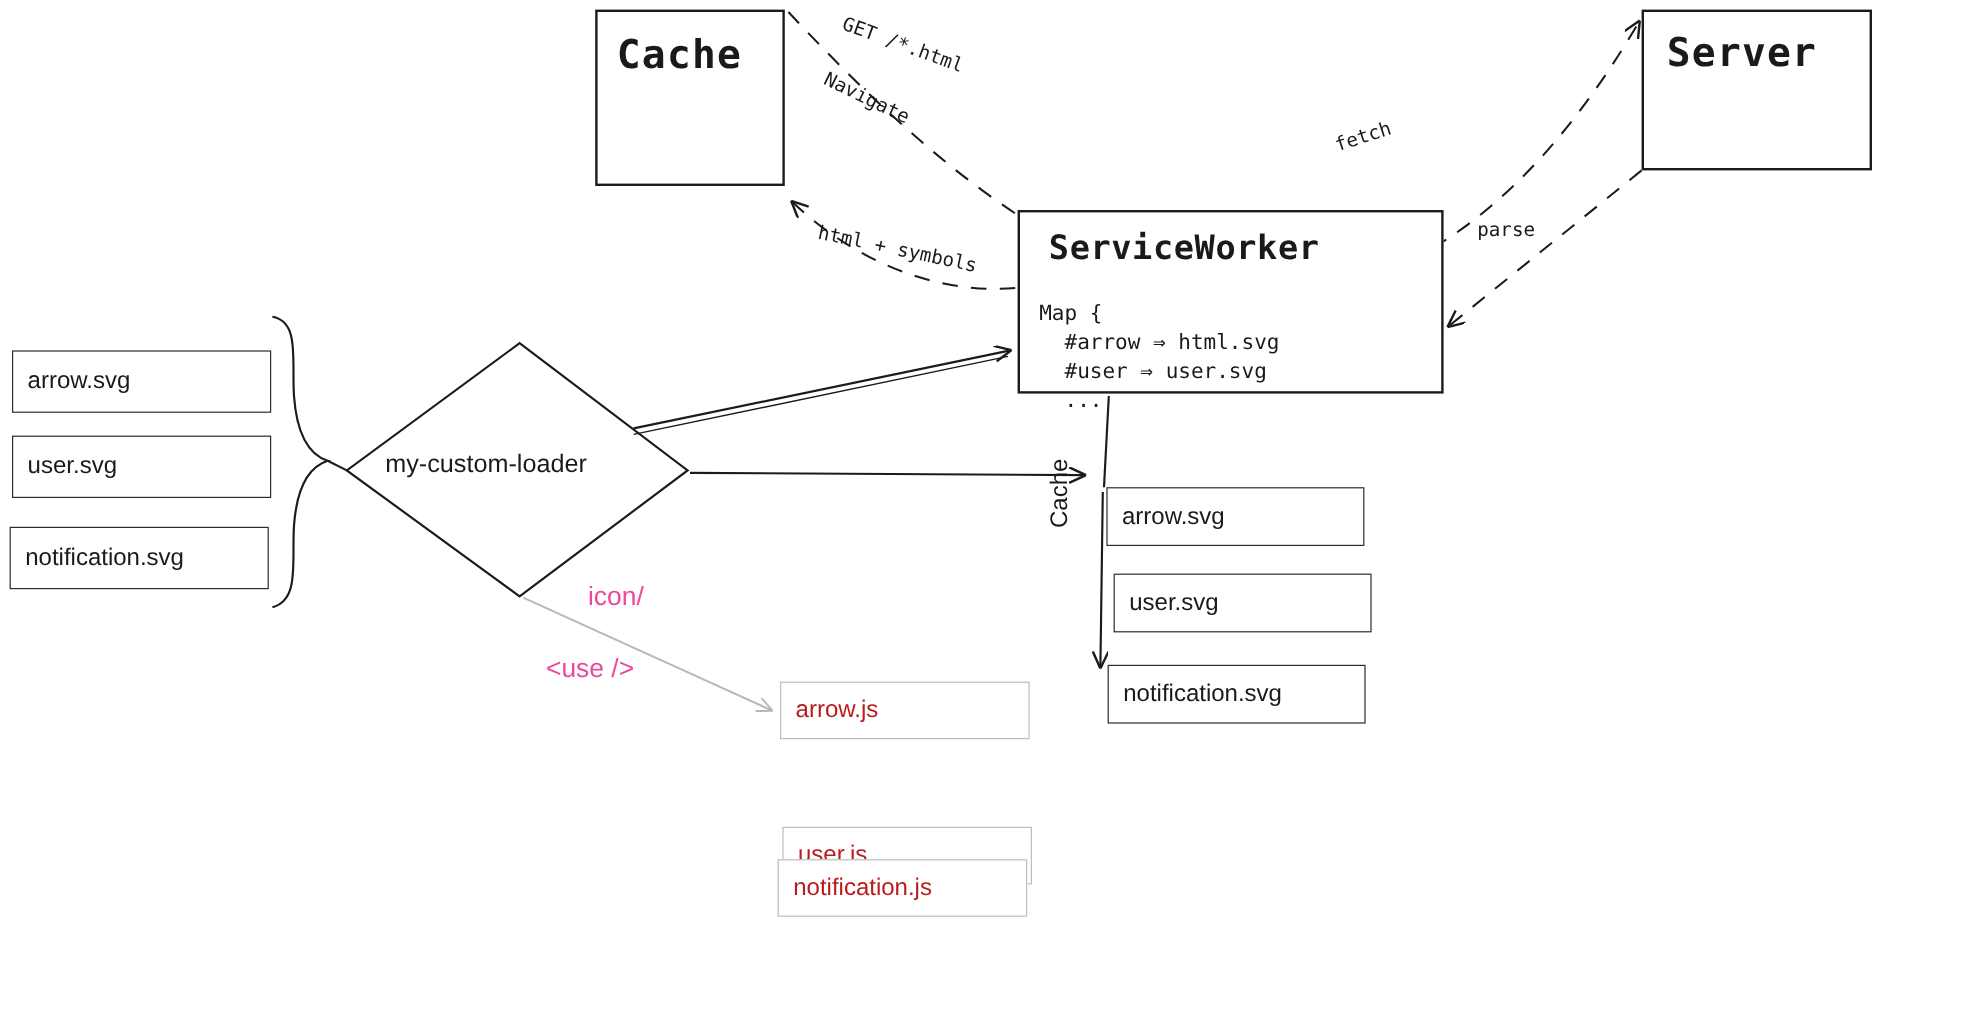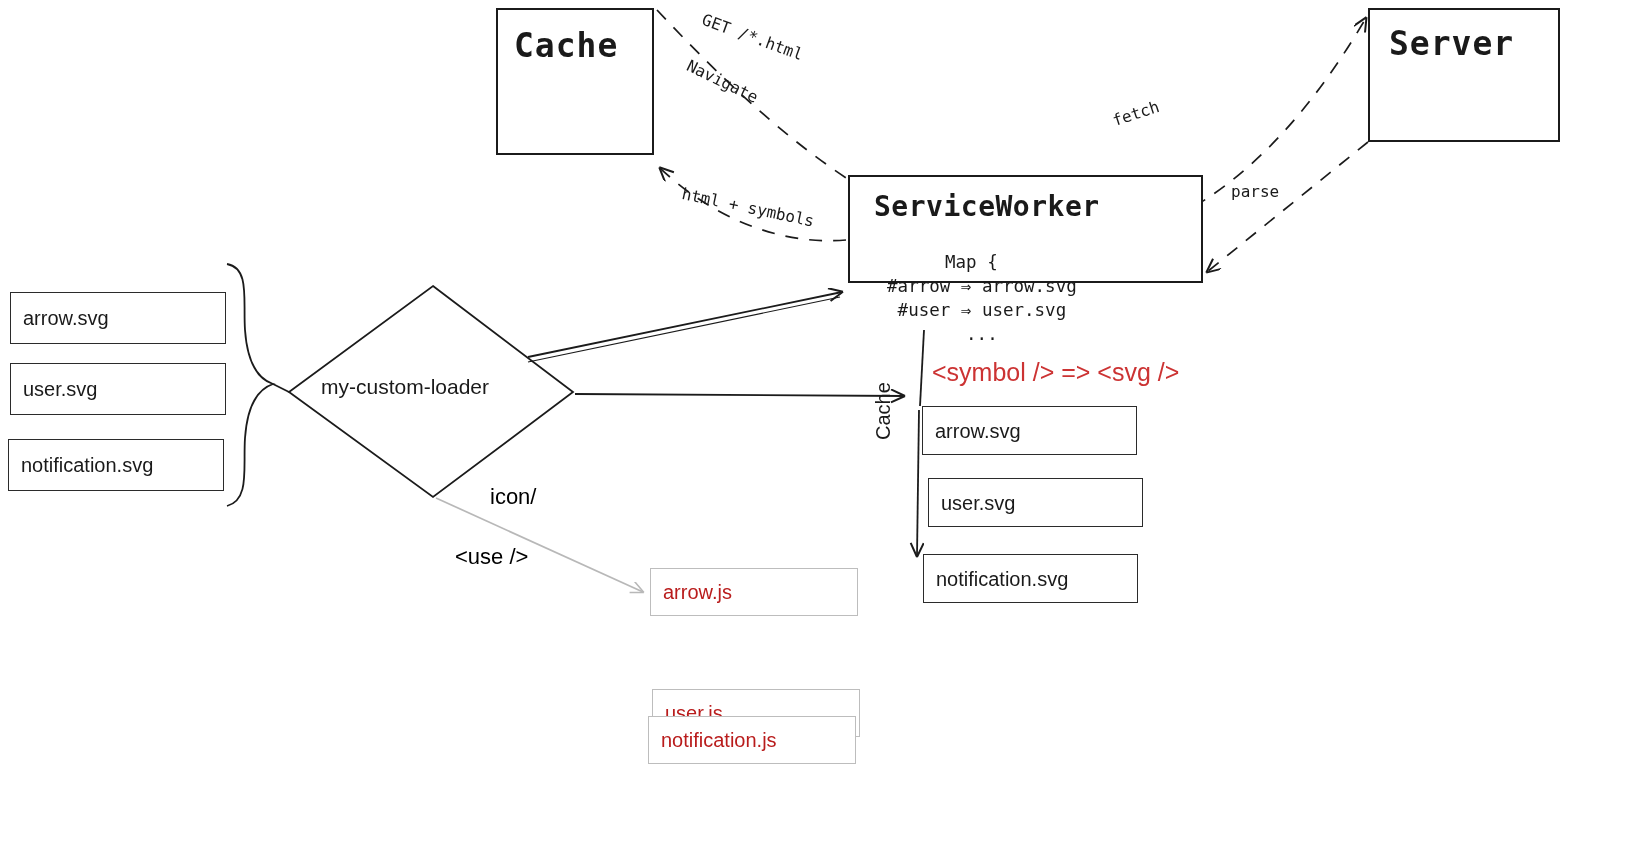--- a/index.html
+++ b/index.html
@@ -63,23 +63,22 @@
   }
   #server-box .mono-title {
     font-size: 33px;
     position: absolute;
     left: 19px; top: 14px;
     letter-spacing: 1px;
   }
 
   
   #sw-box {
-    left: 848px; top: 175px; width: 355px; height: 108px;
+    left: 848px; top: 175px; width: 355px; height: 153px;
     border: 2.2px solid #1b1b1b;
-    text-align: center;
   }
   #sw-title {
     position: absolute; left: 24px; top: 13px;
     font-size: 28px;
     letter-spacing: 0.5px;
   }
   #sw-code {
     position: absolute; left: 16px; top: 55px;
     font-family: "DejaVu Sans Mono", "Liberation Mono", monospace;
     font-size: 17.5px;
@@ -162,21 +161,21 @@
     position: absolute;
     left: 932px; top: 358px;
     font-size: 25px;
     color: #cc3333;
     white-space: nowrap;
   }
 
   
   .grey-label {
     position: absolute;
-    color: #000000;
+    color: #ec4899;
     font-size: 22px;
     white-space: nowrap;
   }
   #lbl-icon { left: 490px; top: 484px; }
   #lbl-use  { left: 455px; top: 544px; }
 
   
   #lbl-cache {
     position: absolute;
     left: 872px; top: 440px;
@@ -245,21 +244,21 @@
     <span class="mono-title">Cache</span>
   </div>
 
   <div class="node big-box" id="server-box">
     <span class="mono-title">Server</span>
   </div>
 
   <div class="node" id="sw-box">
     <span class="mono-title" id="sw-title">ServiceWorker</span>
     <pre id="sw-code">Map {
-  #arrow ⇒ arrow.svg
+  #arrow ⇒ html.svg
   #user ⇒ user.svg
   ...</pre>
   </div>
 
   <div class="node file-box" id="src-arrow">
     <span class="sans-label">arrow.svg</span>
   </div>
   <div class="node file-box" id="src-user">
     <span class="sans-label">user.svg</span>
   </div>
@@ -291,18 +290,17 @@
 
   <div class="edge-label" id="lbl-get">GET /*.html</div>
   <div class="edge-label" id="lbl-navigate">Navigate</div>
   <div class="edge-label" id="lbl-fetch">fetch</div>
   <div class="edge-label" id="lbl-parse">parse</div>
   <div class="edge-label" id="lbl-html">html + symbols</div>
 
   <div class="grey-label" id="lbl-icon">icon/</div>
   <div class="grey-label" id="lbl-use">&lt;use /&gt;</div>
 
-  <div id="lbl-symbol">&lt;symbol /&gt; =&gt; &lt;svg /&gt;</div>
 
   <div id="lbl-cache">Cache</div>
 
 
 </div>
 
 </body></html>

